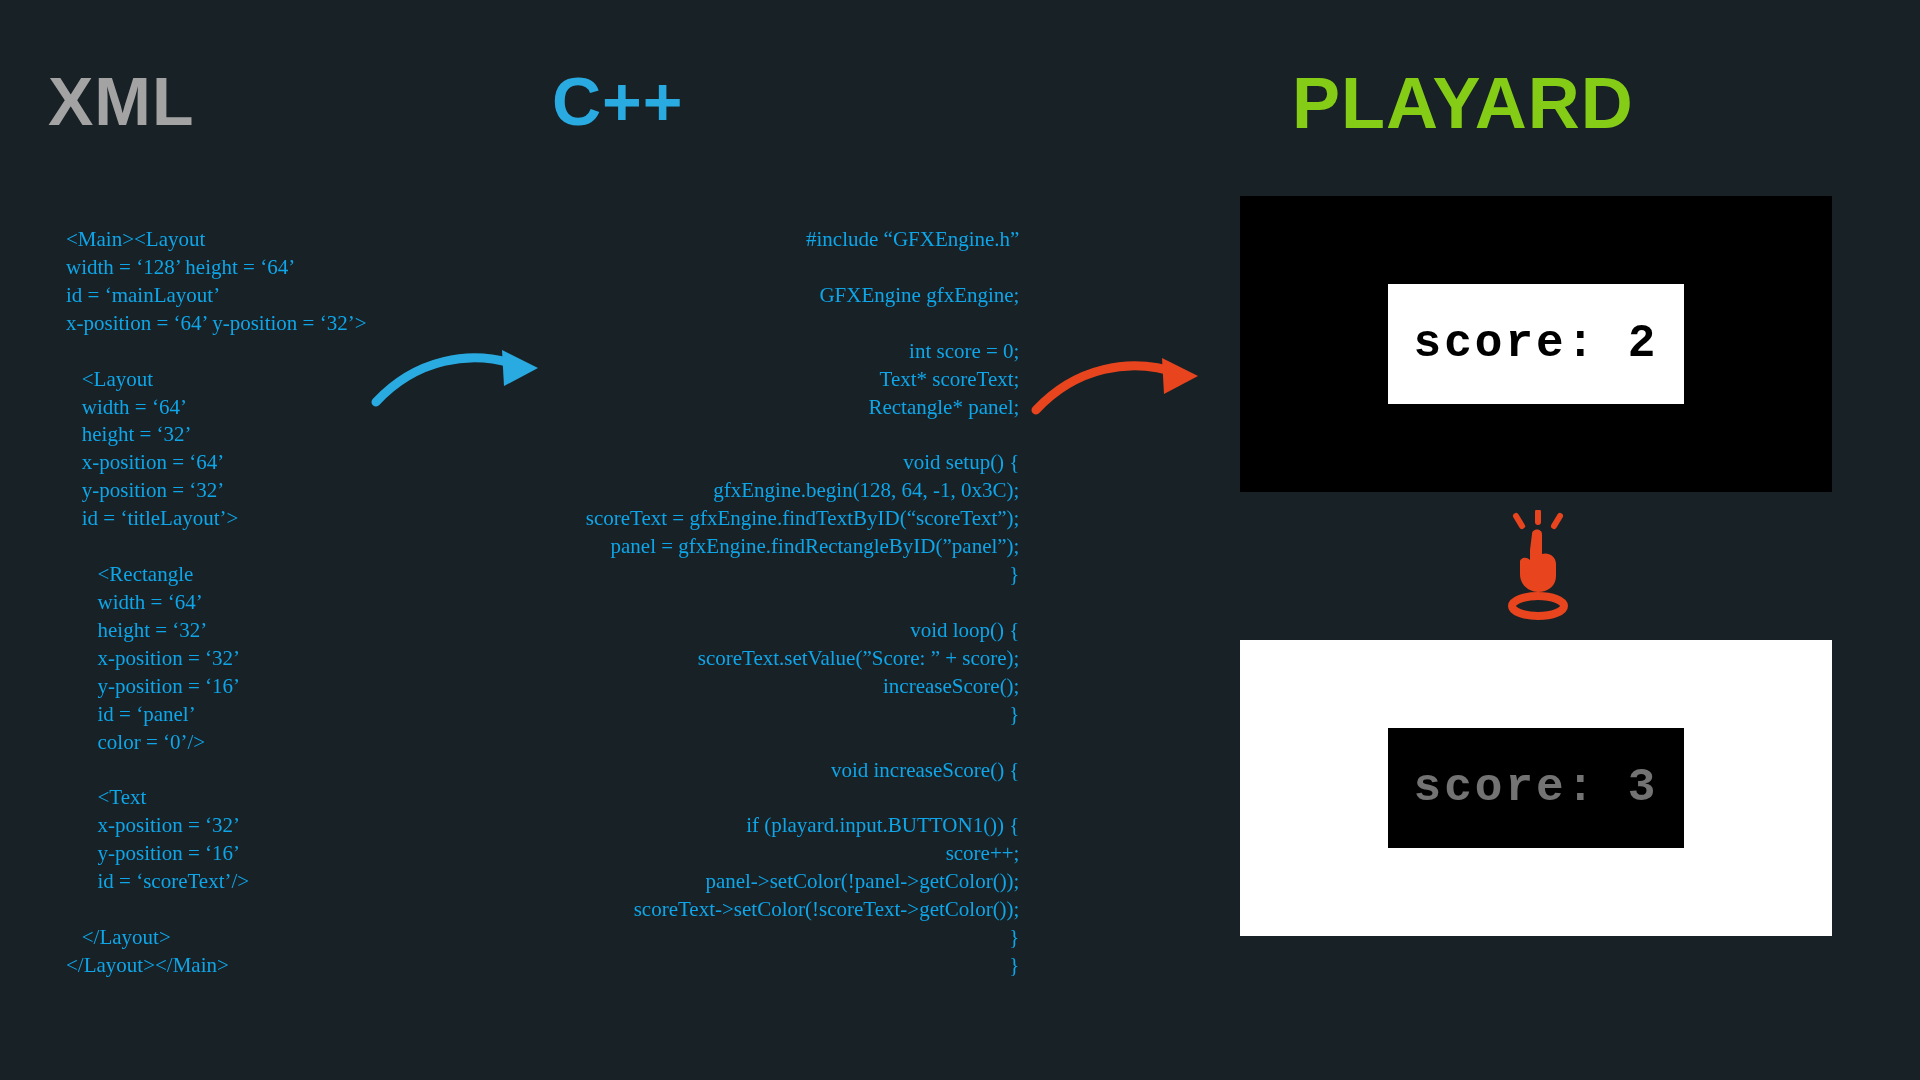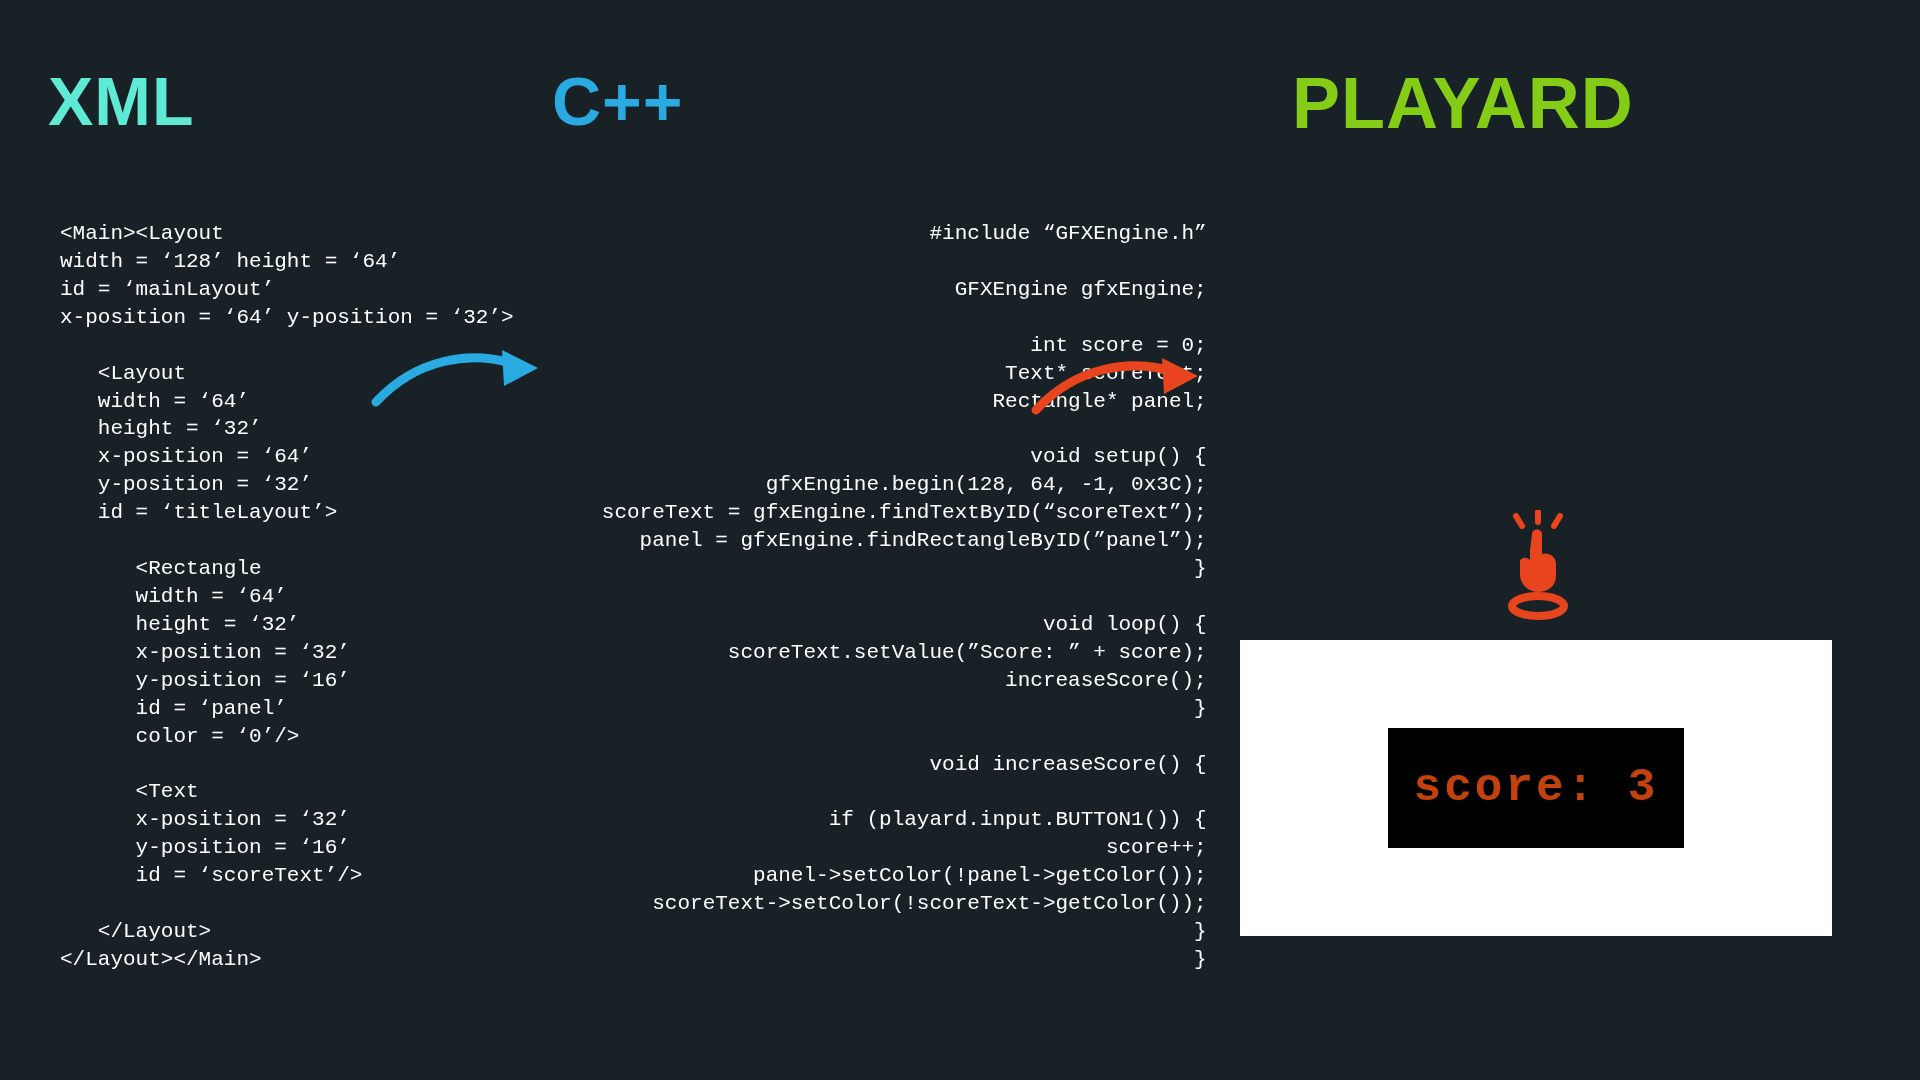--- a/index.html
+++ b/index.html
@@ -16,31 +16,31 @@
     width: 1920px;
     height: 1080px;
   }
   .heading {
     position: absolute;
     font-weight: 900;
     font-size: 68px;
     letter-spacing: 1px;
     font-family: Arial, Helvetica, sans-serif;
   }
-  .h-xml   { left: 48px;  top: 62px; color: #5eead4; }
+  .h-xml   { left: 48px;  top: 62px; color: #a3a3a3; }
   .h-cpp   { left: 552px; top: 62px; color: #29abe2; }
   .h-play  { left: 1292px; top: 62px; font-size: 72px; color: #84cc16; }
 
   pre.code {
     position: absolute;
-    margin: 12px;
-    font-family: Liberation Mono, monospace;
+    margin: 18px;
+    font-family: Liberation Serif, serif;
     font-size: 21px;
     line-height: 1.33;
-    color: #ffffff;
+    color: #0ea5e9;
     white-space: pre;
   }
   .code-xml { left: 48px;  top: 208px; }
   .code-cpp { left: 552px; top: 208px; text-align: right; }
 
   
   .arrow {
     position: absolute;
     width: 180px;
     height: 90px;
@@ -63,21 +63,21 @@
     left: 50%;
     top: 50%;
     transform: translate(-50%, -50%);
     width: 296px;
     height: 120px;
     display: flex;
     align-items: center;
     justify-content: center;
   }
   .screen1 .inner { background: #fff; color: #000; }
-  .screen2 .inner { background: #000; color: #c2410c; }
+  .screen2 .inner { background: #000; color: #737373; }
 
   .pixel-text {
     font-family: "Courier New", monospace;
     font-weight: 700;
     font-size: 46px;
     letter-spacing: 3px;
     text-transform: lowercase;
   }
 
   
@@ -156,20 +156,25 @@
   <svg class="arrow arrow-blue" viewBox="0 0 180 90">
     <path d="M 6 72 C 45 30, 100 18, 150 36" stroke="#29abe2" stroke-width="9" fill="none" stroke-linecap="round"></path>
     <path d="M 132 20 L 168 38 L 134 56 Z" fill="#29abe2"></path>
   </svg>
 
   <svg class="arrow arrow-red" viewBox="0 0 180 90">
     <path d="M 6 72 C 45 30, 100 18, 150 36" stroke="#e8451e" stroke-width="9" fill="none" stroke-linecap="round"></path>
     <path d="M 132 20 L 168 38 L 134 56 Z" fill="#e8451e"></path>
   </svg>
 
+  <div class="screen screen1">
+    <div class="inner">
+      <span class="pixel-text">score: 2</span>
+    </div>
+  </div>
 
   <svg class="tap-icon" viewBox="0 0 80 110">
 
     <path d="M 24 16 L 18 6" stroke="#e8451e" stroke-width="6" stroke-linecap="round"></path>
     <path d="M 40 12 L 40 2" stroke="#e8451e" stroke-width="6" stroke-linecap="round"></path>
     <path d="M 56 16 L 62 6" stroke="#e8451e" stroke-width="6" stroke-linecap="round"></path>
 
     <path d="M 34 24 C 34 18 44 18 44 24 L 44 44 C 50 42 58 46 58 54 L 58 66 C 58 76 50 82 40 82 C 30 82 22 74 22 64 L 22 52 C 22 48 28 46 32 50 L 32 40 Z" fill="#e8451e"></path>
 
     <ellipse cx="40" cy="96" rx="26" ry="10" fill="none" stroke="#e8451e" stroke-width="8"></ellipse>

